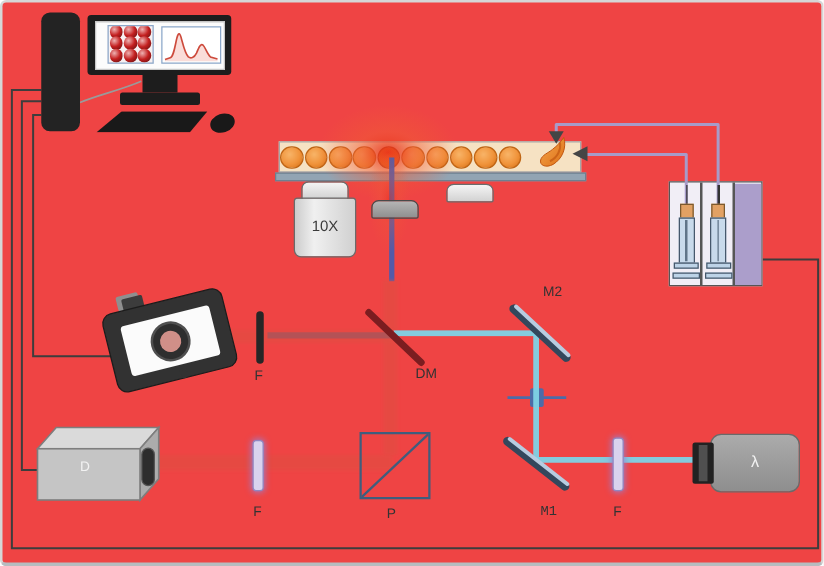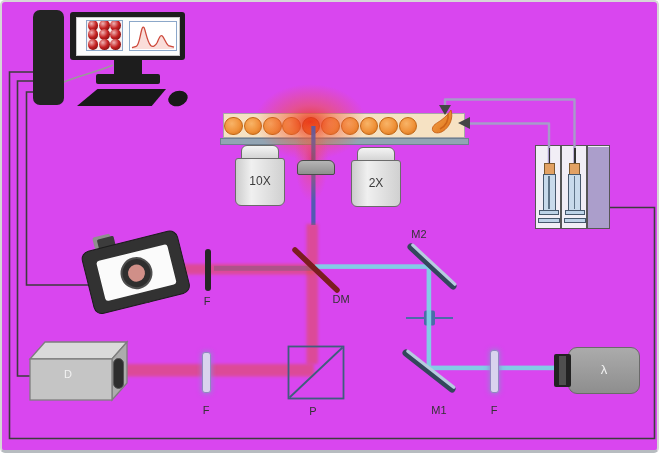--- a/index.html
+++ b/index.html
@@ -2,21 +2,21 @@
 <html style="--excitation-beam: #7fd3e6; --emission-beam: #df4f42; --objective-beam: #4b5cae; --glow: #e83019; --dichroic: #7b1d20; --tube: #a79bc9; --pump-accent: #ab9ecb; --well: #f0933a; --well-active: #e8720e; --wire: #3d3d3d; --mirror-blade: #b7cce0; --optic-blue: #4c6ca8; --cube-outline: #3f5d7d;"><head>
 <meta charset="utf-8">
 <style>
   :root{
     --excitation-beam:#7fd3e6; --emission-beam:#df4f42; --objective-beam:#4b5cae;
     --glow:#e83019; --dichroic:#7b1d20; --tube:#a79bc9; --pump-accent:#ab9ecb;
     --well:#f0933a; --well-active:#e8720e; --wire:#3d3d3d; --mirror-blade:#b7cce0;
     --optic-blue:#4c6ca8; --cube-outline:#3f5d7d;
   }
   html,body{margin:0;padding:0;background:#fff;font-family:"Liberation Sans",sans-serif;}
-  #app{position:relative;width:655px;height:448px;background:#d946ef;border:2px solid #d6d6d6;
+  #app{position:relative;width:655px;height:448px;background:#ef4444;border:2px solid #d6d6d6;
        border-bottom:3px solid #b7bcc0;border-radius:5px;overflow:hidden;}
   .abs{position:absolute;}
   svg.layer{position:absolute;left:0;top:0;width:655px;height:448px;pointer-events:none;}
   #svg-wires{z-index:1}
   .stage-strip{left:221px;top:111px;width:242px;height:25px;background:#f6e2c3;
       border:1.5px solid #a7a7a7;z-index:2;box-sizing:border-box;}
   .stage-bar{left:218px;top:136px;width:249px;height:7px;background:#92a4b3;
       border:1px solid #6e8090;z-index:2;box-sizing:border-box;}
   #wells{left:221.5px;top:111.5px;width:242px;height:25px;z-index:2;}
   .well{position:absolute;width:18.6px;height:18.6px;top:3.1px;border-radius:50%;
@@ -133,23 +133,20 @@
     <rect x="424.6" y="264" width="4.6" height="104" style="fill:var(--excitation-beam)" opacity="0.95" filter="url(#soft2)"></rect>
     <rect x="427" y="363.6" width="129" height="4.6" style="fill:var(--excitation-beam)" opacity="0.95" filter="url(#soft2)"></rect>
   </svg>
 
   <div class="abs objective obj-cap" style="left:239px;top:143px;width:38px;height:15px;"></div>
   <div class="abs objective obj-body" style="left:233px;top:156px;width:50px;height:48px;">
     <span class="obj-label" style="top:15px;">10X</span>
   </div>
   <div class="abs objective obj-cap dark" style="left:295px;top:158px;width:38px;height:15px;"></div>
   <div class="abs objective obj-cap" style="left:355px;top:145px;width:38px;height:15px;"></div>
-  <div class="abs objective obj-body" style="left:349px;top:158px;width:50px;height:47px;">
-    <span class="obj-label" style="top:15px;">2X</span>
-  </div>
 
   <svg class="layer" id="svg-parts">
     <line x1="293" y1="248" x2="335" y2="288" style="stroke:var(--dichroic)" stroke-width="5.5" stroke-linecap="round"></line>
 
     <g>
       <line x1="409" y1="245" x2="451" y2="284" stroke="#33475c" stroke-width="7" stroke-linecap="round"></line>
       <line x1="410.8" y1="243.2" x2="452.8" y2="282.2" style="stroke:var(--mirror-blade)" stroke-width="3.2" stroke-linecap="round"></line>
     </g>
     <g>
       <line x1="404" y1="351" x2="450" y2="387" stroke="#33475c" stroke-width="7" stroke-linecap="round"></line>
@@ -237,21 +234,21 @@
     </svg>
   </div>
   <div class="abs mon-stand"></div>
   <div class="abs mon-base"></div>
   <div class="abs keyboard"></div>
   <div class="abs mouse"></div>
 
   <div class="lbl" style="left:145px;top:297px;">C</div>
   <div class="lbl" style="left:205px;top:299px;">F</div>
   <div class="lbl" style="left:339px;top:297px;">DM</div>
-  <div class="lbl" style="left:417px;top:232px;">M2</div>
-  <div class="lbl" style="left:437px;top:408px;">M1</div>
+  <div class="lbl" style="left:440px;top:232px;">M2</div>
+  <div class="lbl" style="left:437px;top:408px;font-family:Liberation Mono, monospace;">M1</div>
   <div class="lbl" style="left:204px;top:408px;">F</div>
   <div class="lbl" style="left:311px;top:409px;">P</div>
   <div class="lbl" style="left:492px;top:408px;">F</div>
   <div class="lbl lblw" style="left:66px;top:372px;">D</div>
   <div class="lbl lblw big" style="left:602px;top:367px;">λ</div>
 
 </div>
 
 </body></html>

